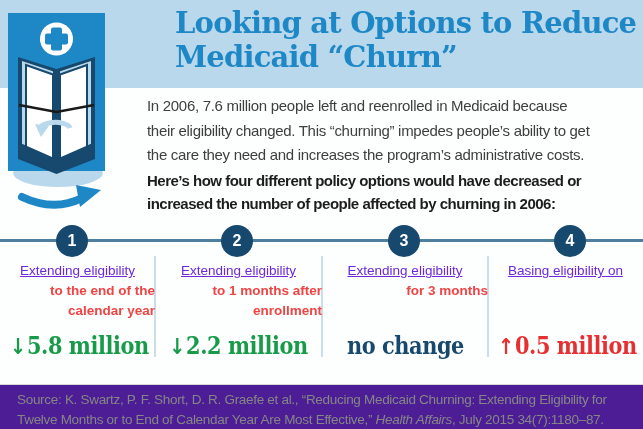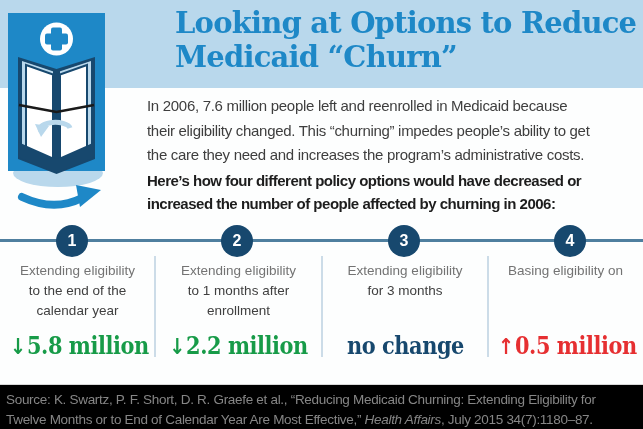--- a/index.html
+++ b/index.html
@@ -25,31 +25,31 @@
   .timeline{position:absolute;left:0;top:239px;width:643px;height:3px;}
   .num-circle{
     position:absolute;top:225px;width:32px;height:32px;border-radius:50%;
     color:#fff;font-weight:700;font-size:16px;line-height:32px;text-align:center;z-index:2;
   }
   .c1{left:56px}.c2{left:221px}.c3{left:388px}.c4{left:554px}
   .divider{position:absolute;top:256px;height:101px;width:2px;}
   .dv1{left:154px}.dv2{left:321px}.dv3{left:487px}
   .opt-col{position:absolute;top:261px;text-align:center;font-size:13.5px;line-height:20px;}
   .w1{left:0;width:155px}.w2{left:155px;width:167px}.w3{left:322px;width:166px}.w4{left:488px;width:155px}
-  .label-top{color:#737373;}
-  .label-bold{font-weight:400;color:#404040;white-space:pre-line;}
+  .label-top{color:#6d28d9;text-decoration:underline;}
+  .label-bold{font-weight:700;color:#ef4444;white-space:pre-line;text-align:right;}
   .value{
     position:absolute;top:330px;line-height:31px;text-align:center;white-space:nowrap;
     font-family:"DejaVu Serif",serif;font-weight:700;font-size:24px;letter-spacing:-0.5px;
     transform:scaleX(0.87);transform-origin:center;
   }
   .value .arrow{font-family:"DejaVu Sans",sans-serif;font-size:22px;letter-spacing:0;margin-right:1px;}
   .footer{
     position:absolute;left:0;top:384px;width:643px;height:45px;box-sizing:border-box;
-    background:#000000;border-top:1px solid #d8d8d8;padding:5px 4px 0 6px;
+    background:#4c1d95;border-top:1px solid #d8d8d8;padding:5px 4px 0 17px;
     font-size:13.5px;line-height:19.5px;letter-spacing:-0.3px;color:#868686;white-space:pre-line;
   }
   .footer i{font-style:italic;}
 </style>
 </head>
 <body>
 
 <div class="stage">
 
   <div class="banner" style="background-color: rgb(185, 216, 236);"></div>

